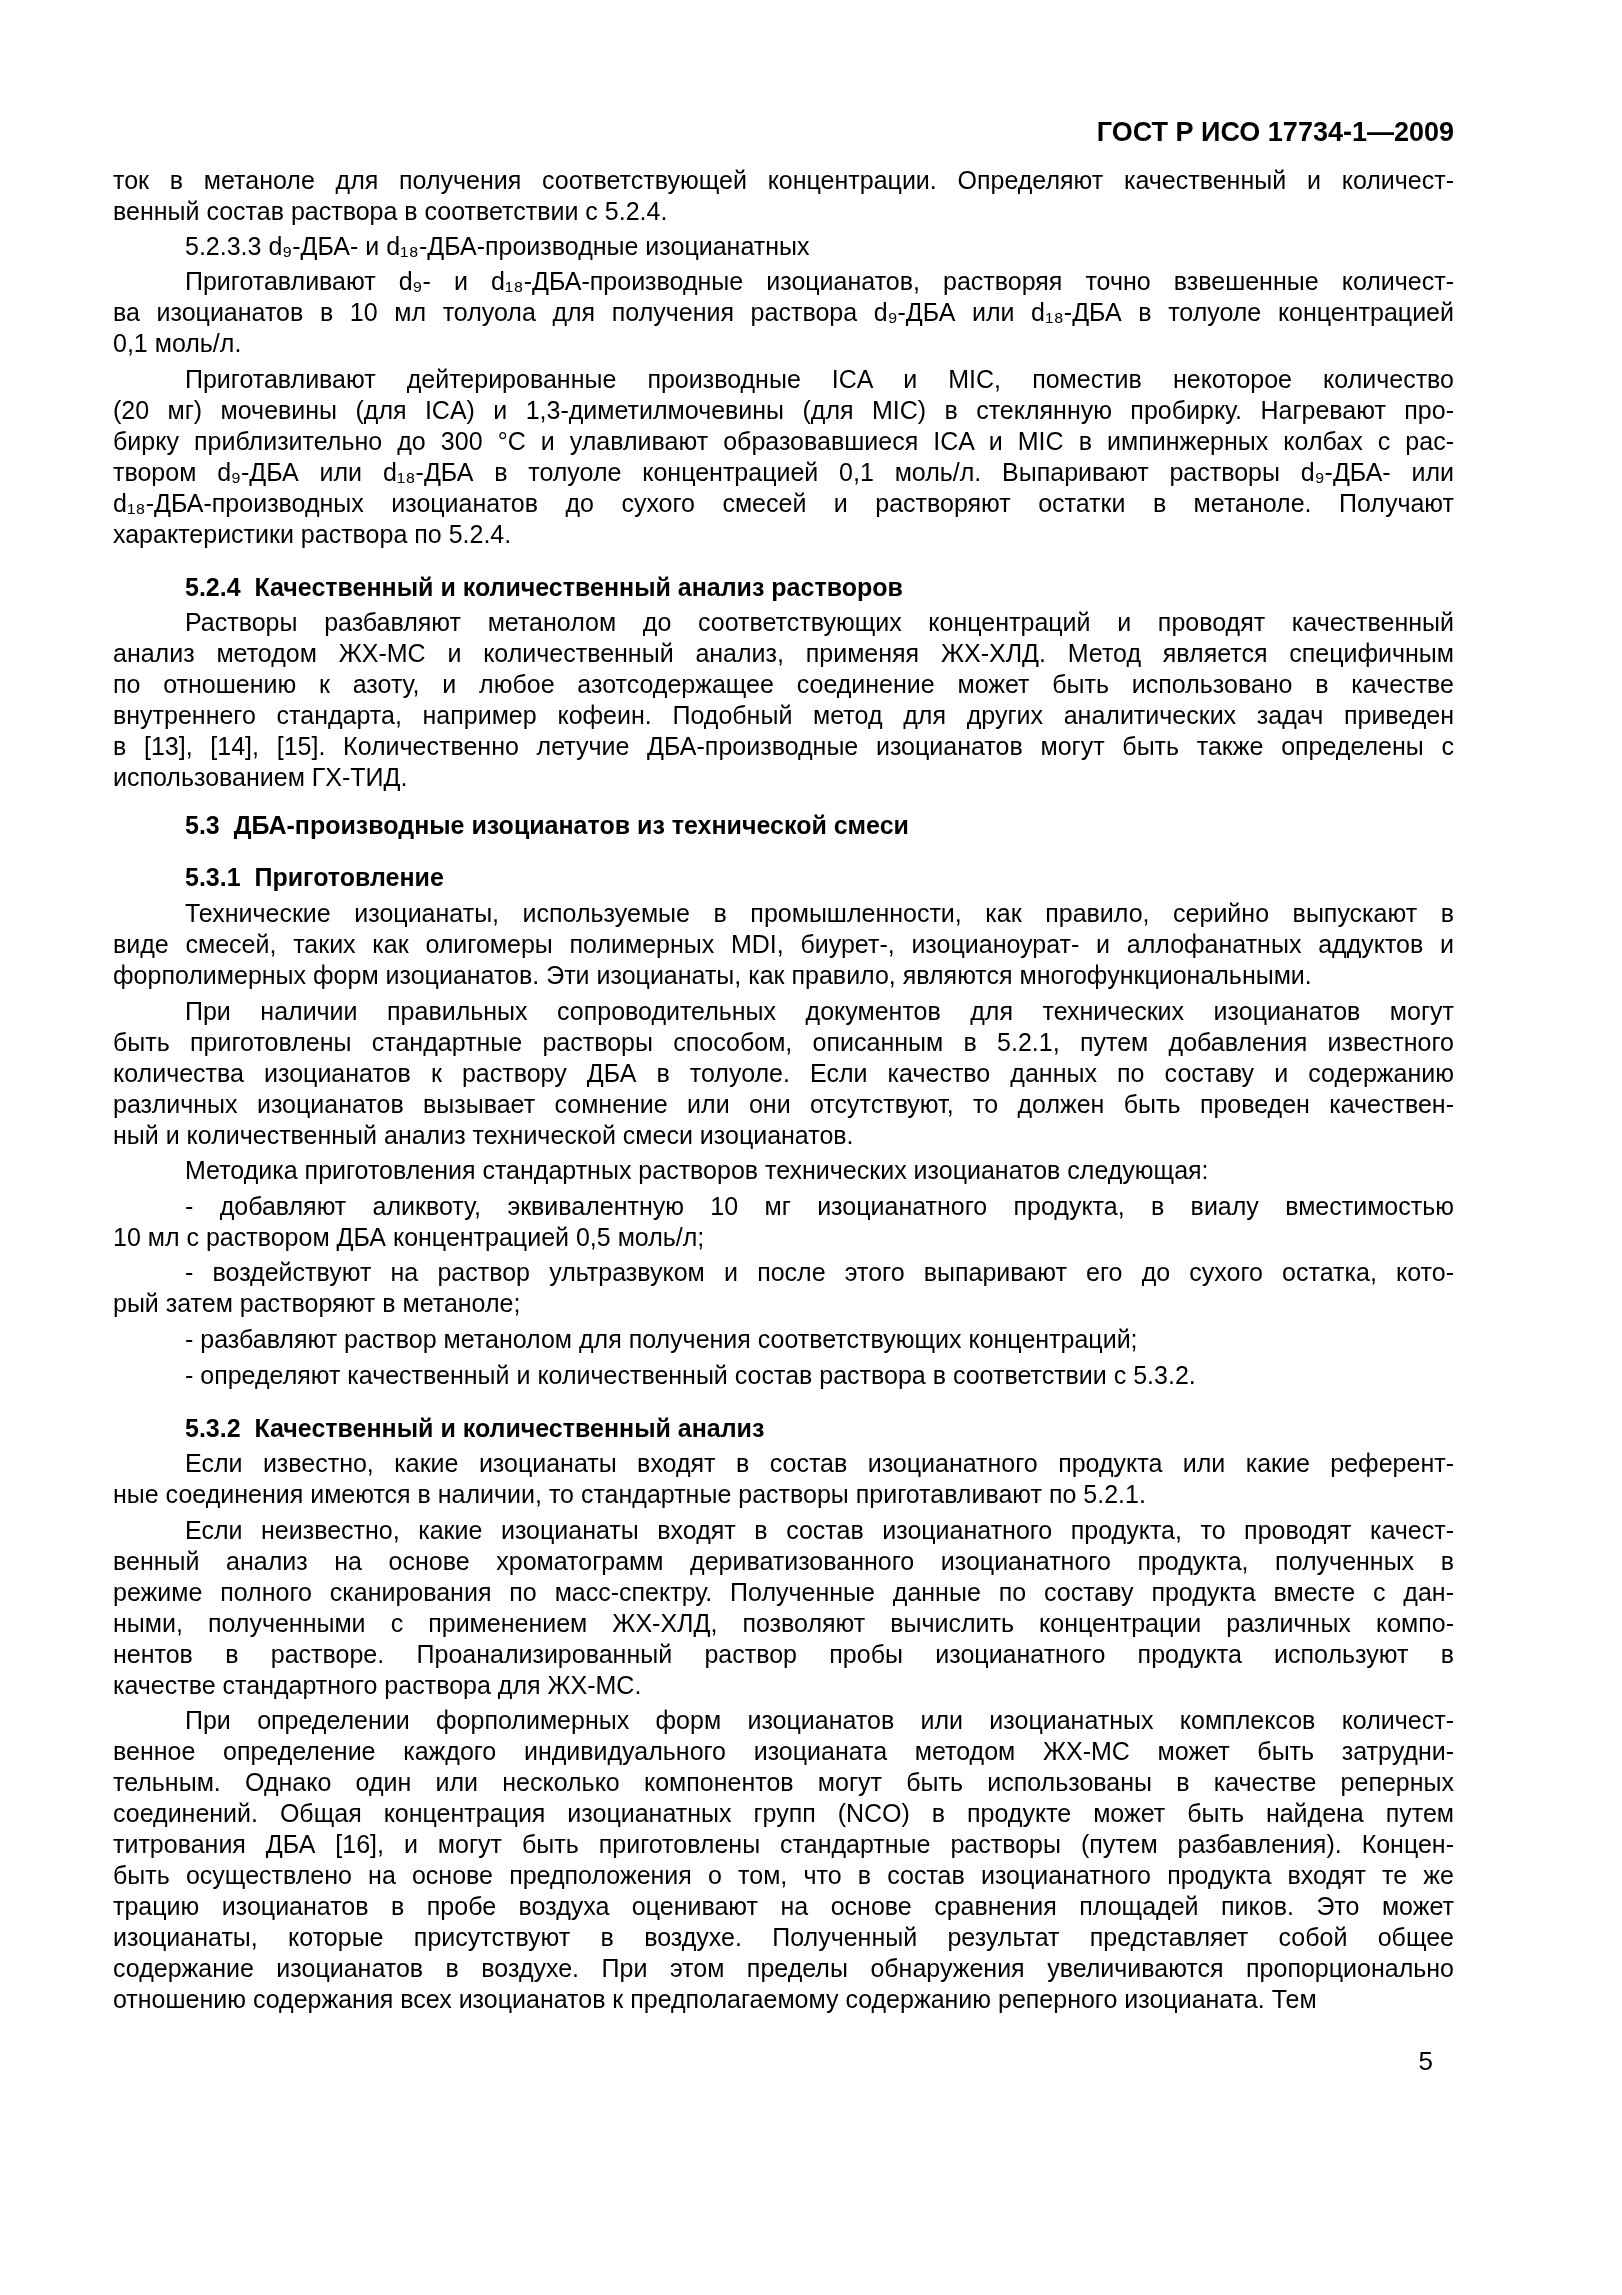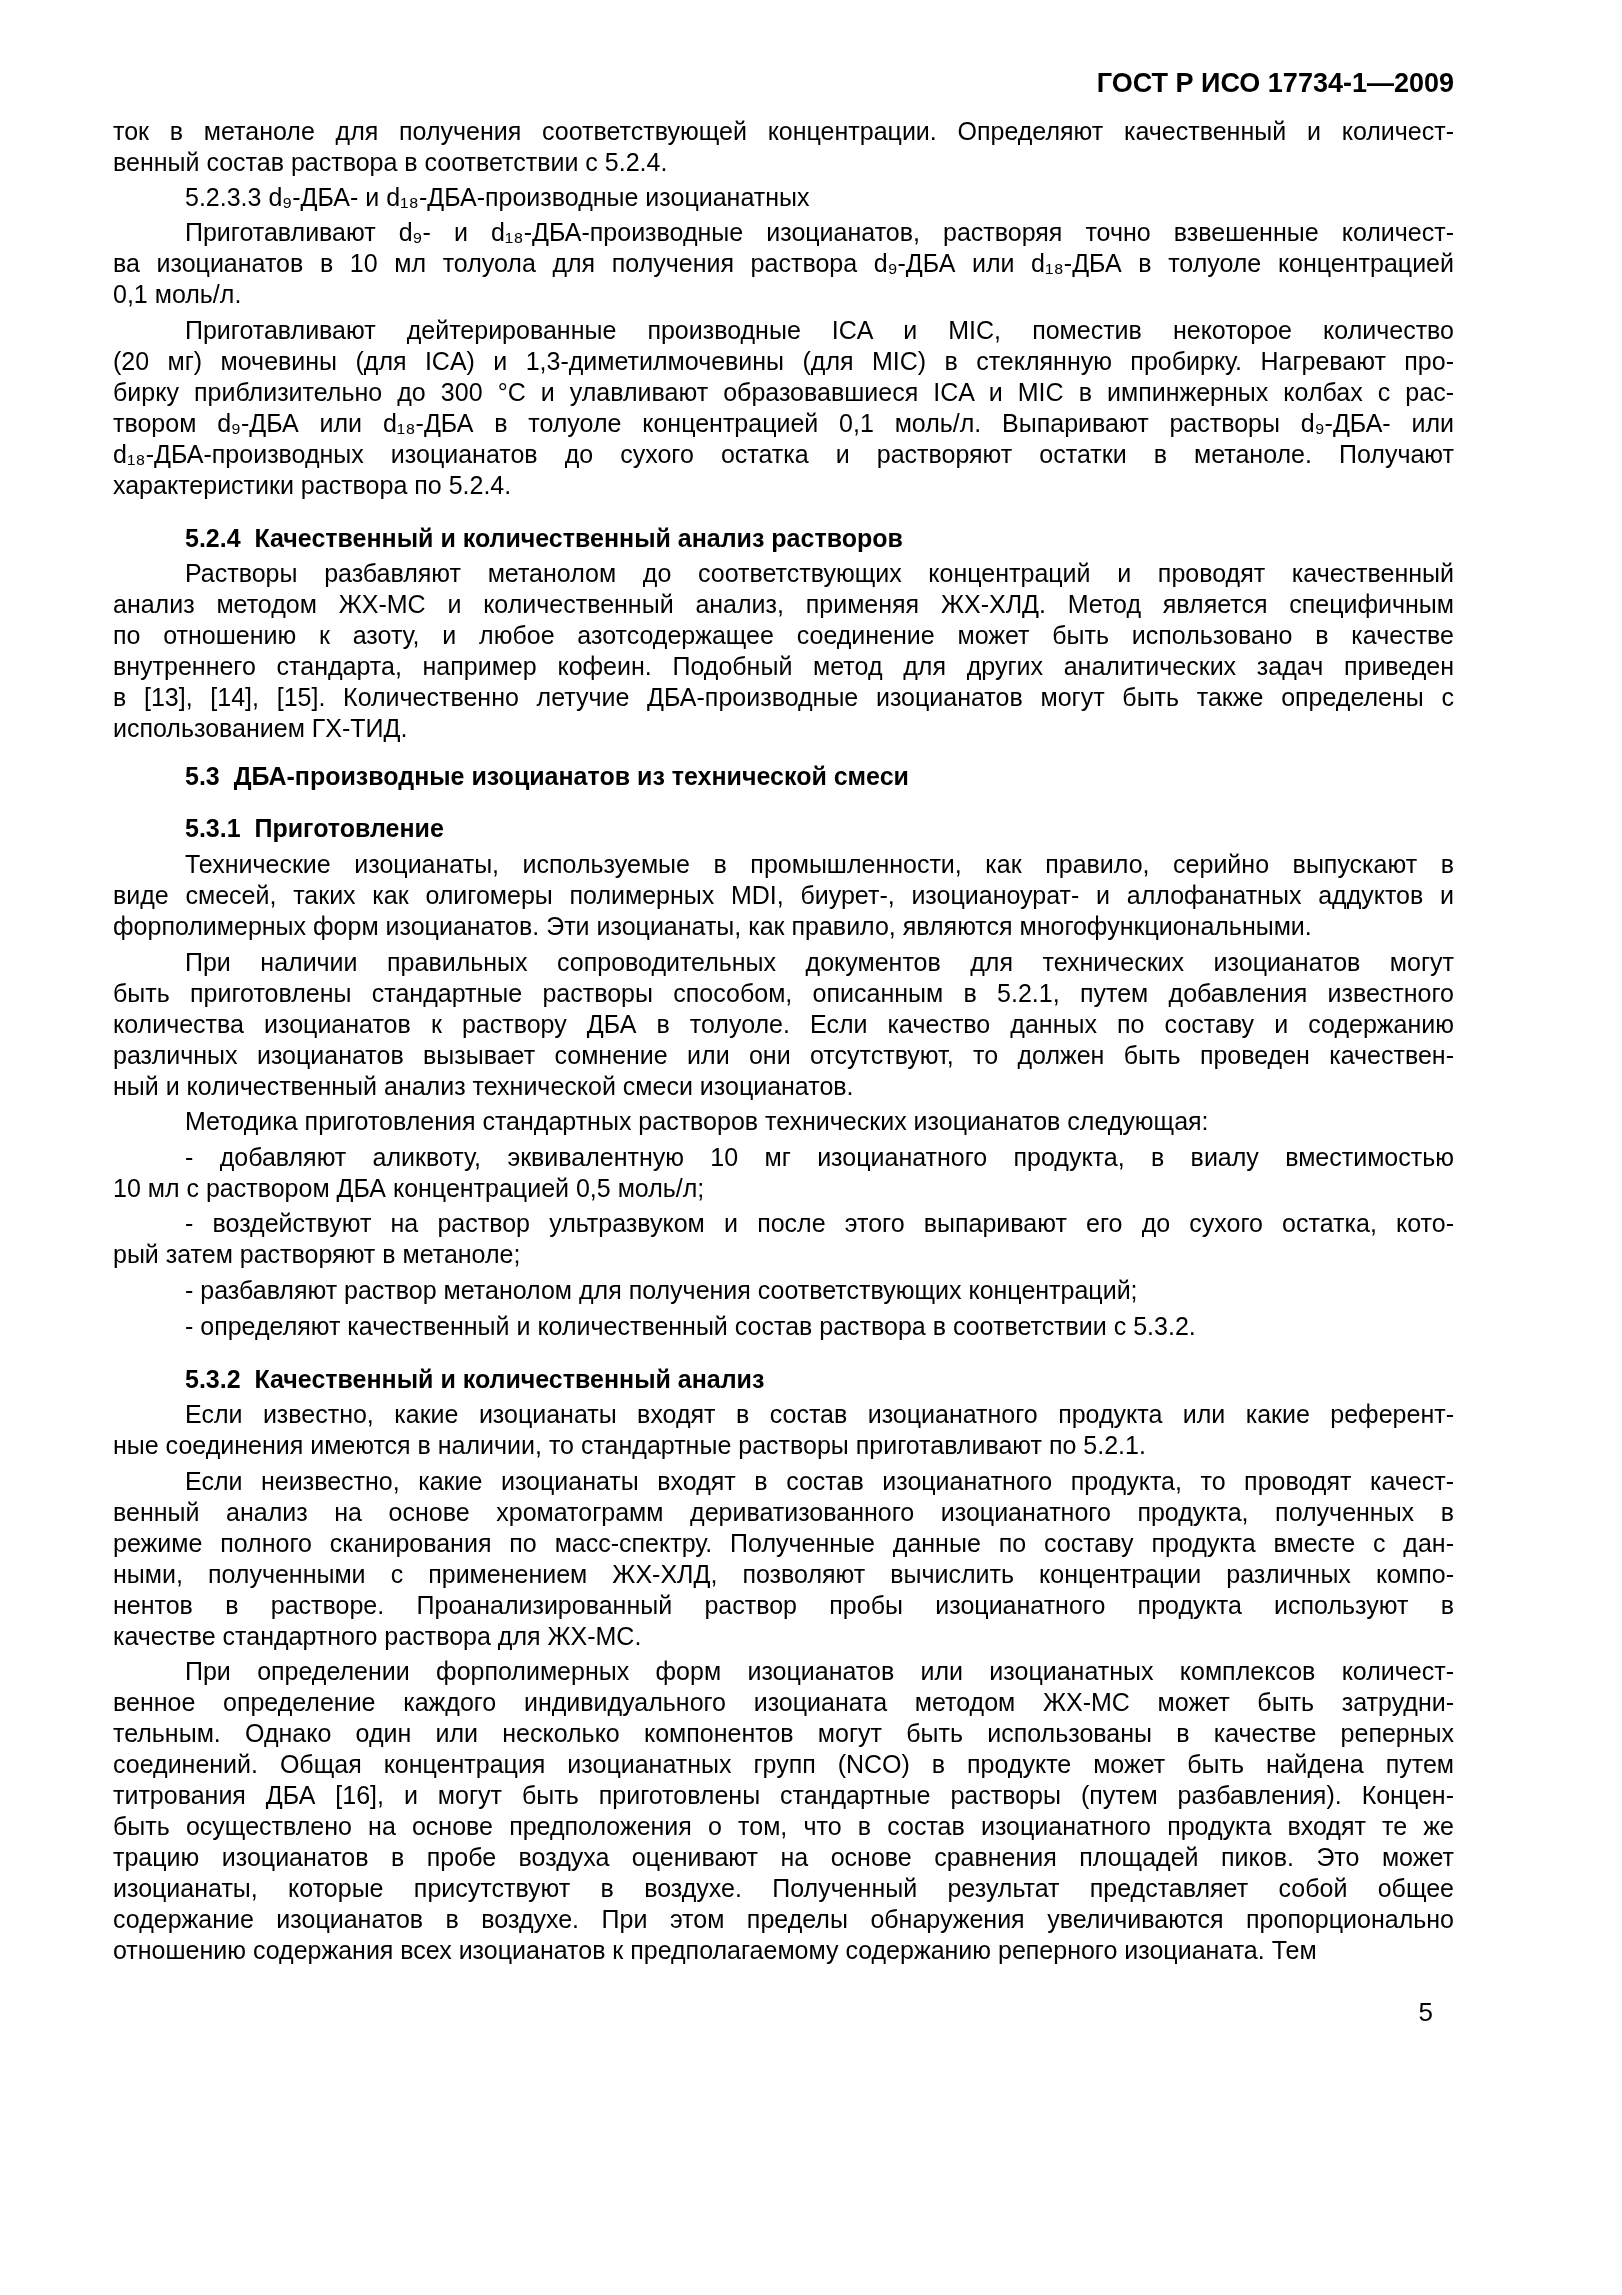--- a/index.html
+++ b/index.html
@@ -12,21 +12,21 @@
     width: 1623px;
     height: 2295px;
     background: #ffffff;
     color: #000000;
     font-family: "Liberation Sans", "DejaVu Sans", sans-serif;
     font-size: 25px;
     line-height: 31px;
     overflow: hidden;
   }
   .doc-header {
-    padding-top: 68px;
+    padding-top: 117px;
     margin: 0 169px 0 113px;
     text-align: right;
     font-weight: 700;
     font-size: 27px;
     line-height: 30px;
   }
   .doc-body {
     margin: 18.3px 169px 0 113px;
   }
   .block { margin: 0; }
@@ -76,21 +76,21 @@
       <div class="block para">
         <div class="ln j ind">Приготавливают d₉- и d₁₈-ДБА-производные изоцианатов, растворяя точно взвешенные количест-</div>
         <div class="ln j">ва изоцианатов в 10 мл толуола для получения раствора d₉-ДБА или d₁₈-ДБА в толуоле концентрацией</div>
         <div class="ln">0,1 моль/л.</div>
       </div>
       <div class="block para">
         <div class="ln j ind">Приготавливают дейтерированные производные ICA и MIC, поместив некоторое количество</div>
         <div class="ln j">(20 мг) мочевины (для ICA) и 1,3-диметилмочевины (для MIC) в стеклянную пробирку. Нагревают про-</div>
         <div class="ln j">бирку приблизительно до 300 °С и улавливают образовавшиеся ICA и MIC в импинжерных колбах с рас-</div>
         <div class="ln j">твором d₉-ДБА или d₁₈-ДБА в толуоле концентрацией 0,1 моль/л. Выпаривают растворы d₉-ДБА- или</div>
-        <div class="ln j">d₁₈-ДБА-производных изоцианатов до сухого остатка и растворяют остатки в метаноле. Получают</div>
+        <div class="ln j">d₁₈-ДБА-производных изоцианатов до сухого смесей и растворяют остатки в метаноле. Получают</div>
         <div class="ln">характеристики раствора по 5.2.4.</div>
       </div>
       <div class="block heading">5.2.4&nbsp; Качественный и количественный анализ растворов</div>
       <div class="block para">
         <div class="ln j ind">Растворы разбавляют метанолом до соответствующих концентраций и проводят качественный</div>
         <div class="ln j">анализ методом ЖХ-МС и количественный анализ, применяя ЖХ-ХЛД. Метод является специфичным</div>
         <div class="ln j">по отношению к азоту, и любое азотсодержащее соединение может быть использовано в качестве</div>
         <div class="ln j">внутреннего стандарта, например кофеин. Подобный метод для других аналитических задач приведен</div>
         <div class="ln j">в [13], [14], [15]. Количественно летучие ДБА-производные изоцианатов могут быть также определены с</div>
         <div class="ln">использованием ГХ-ТИД.</div>

